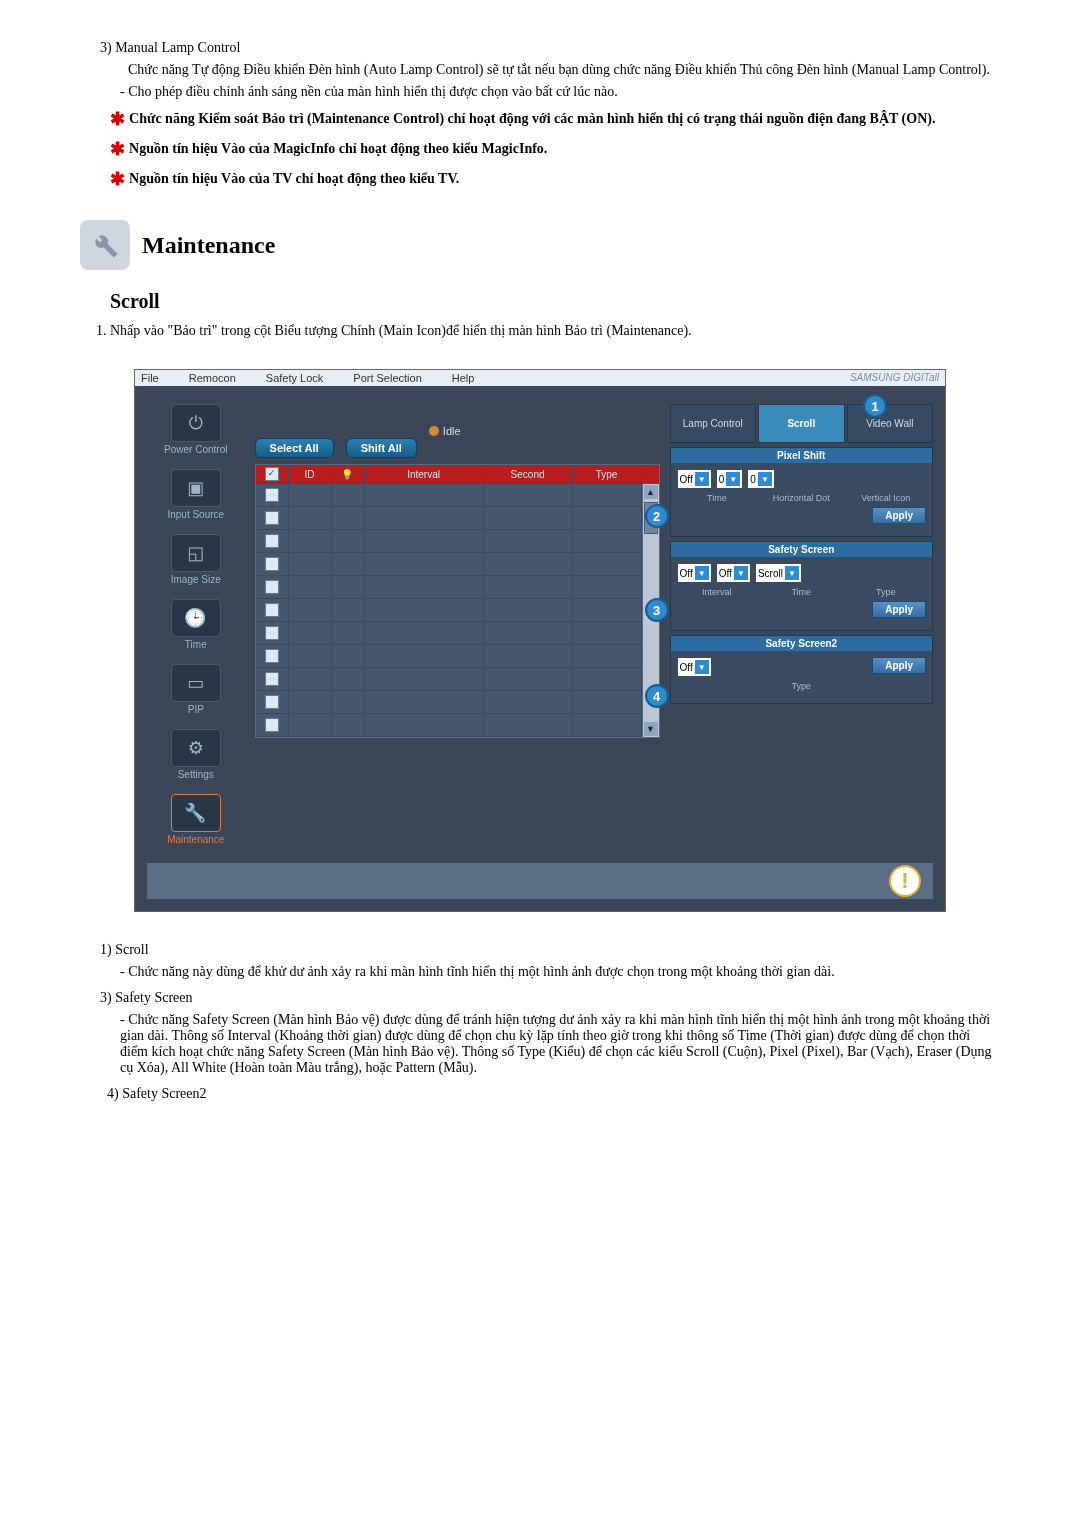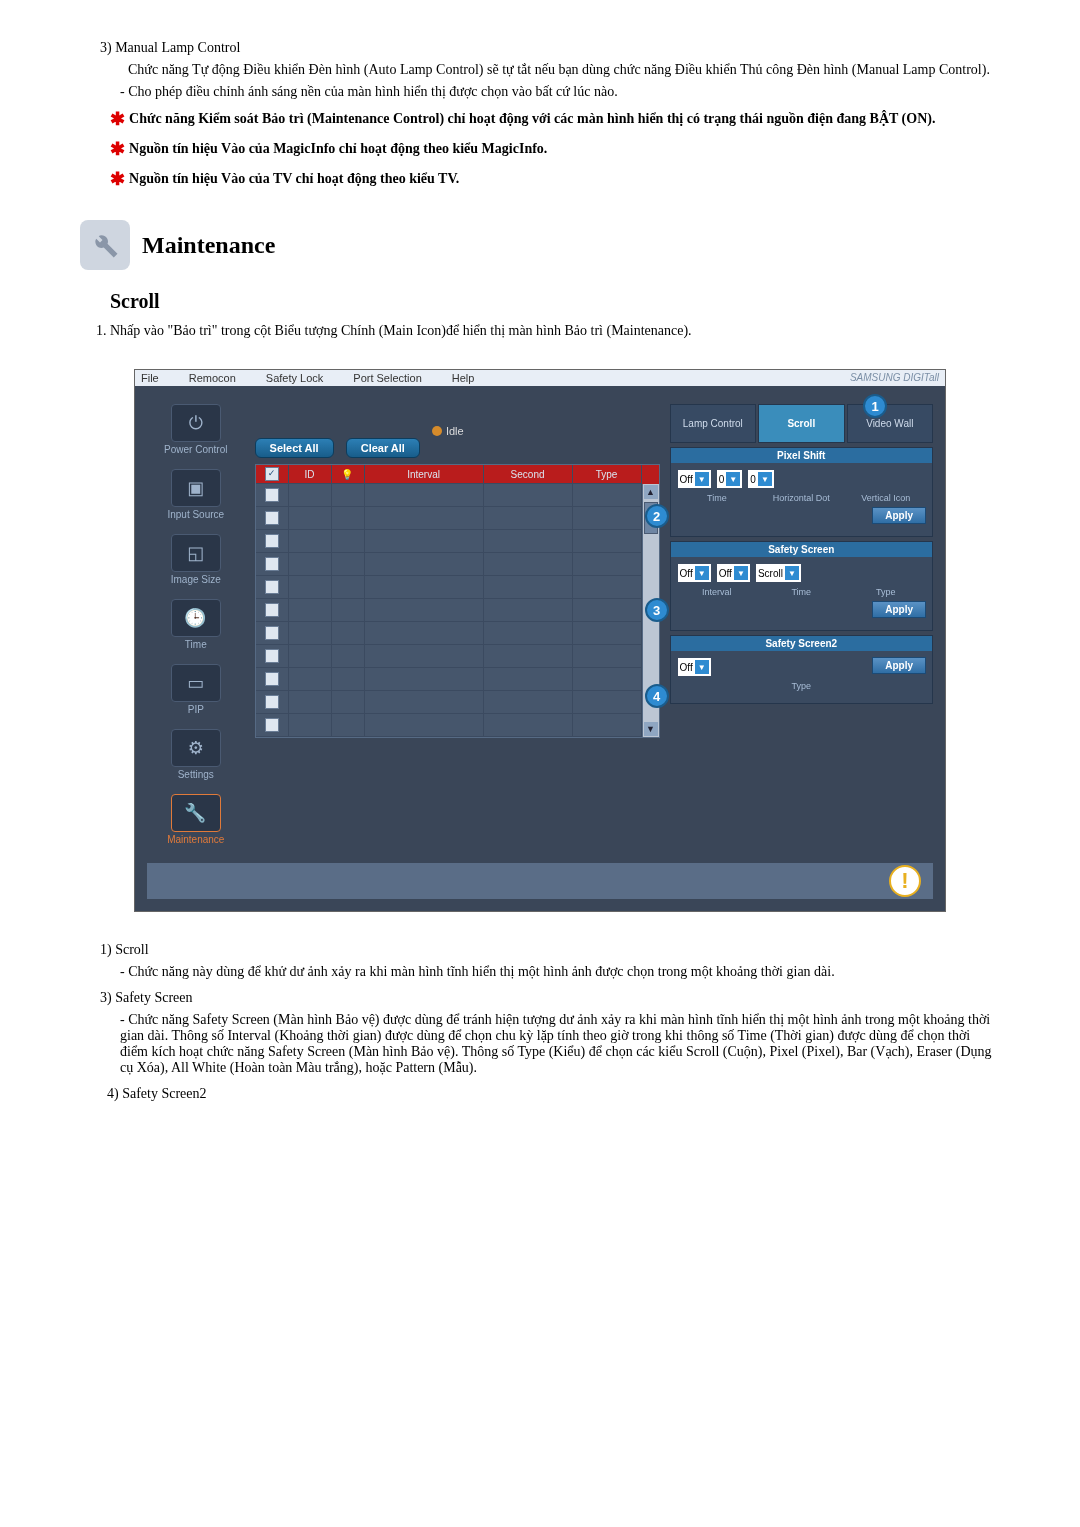--- a/index.html
+++ b/index.html
@@ -164,21 +164,21 @@
         </div>
       <div class="side-item active">
           <div class="side-icon">🔧</div>
           <span>Maintenance</span>
         </div>
     </div>
 
     <div class="center">
       <div class="topbar">
         <div class="abtn">Select All</div>
-        <div class="abtn">Clear All</div>
+        <div class="abtn">Shift All</div>
         <div class="idle">
             <div class="idle-dot"></div>
             <span>Idle</span>
           </div>
       </div>
       <div class="grid-wrap">
         <div class="grid-head">
           <div class="gc chk">
               <span class="chkbx on"></span>
             </div>

